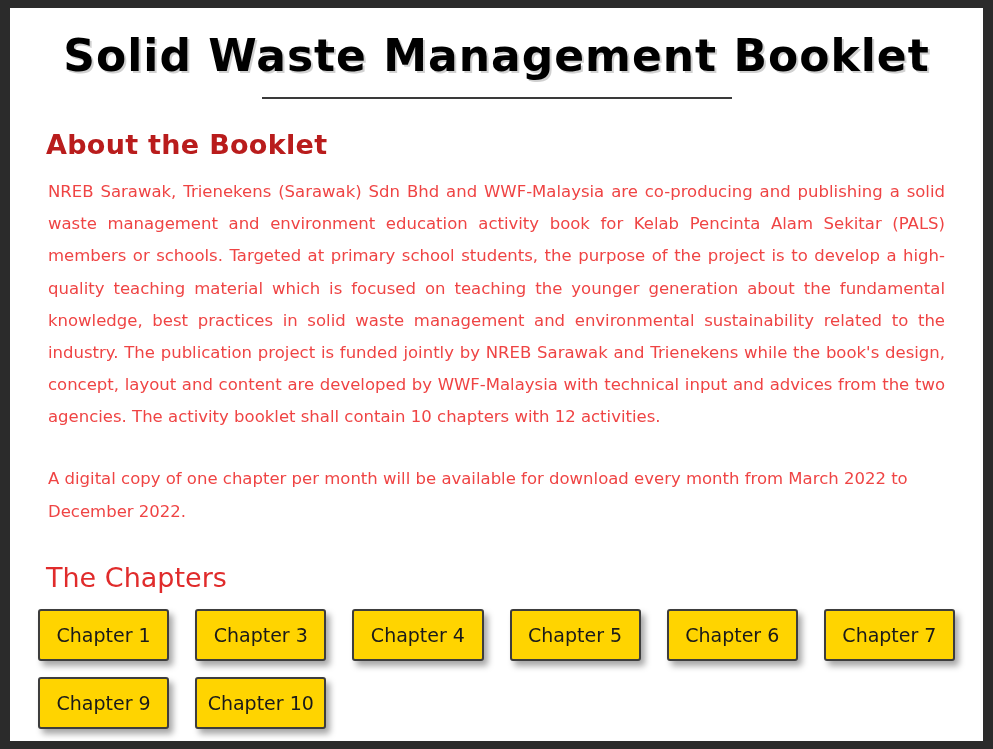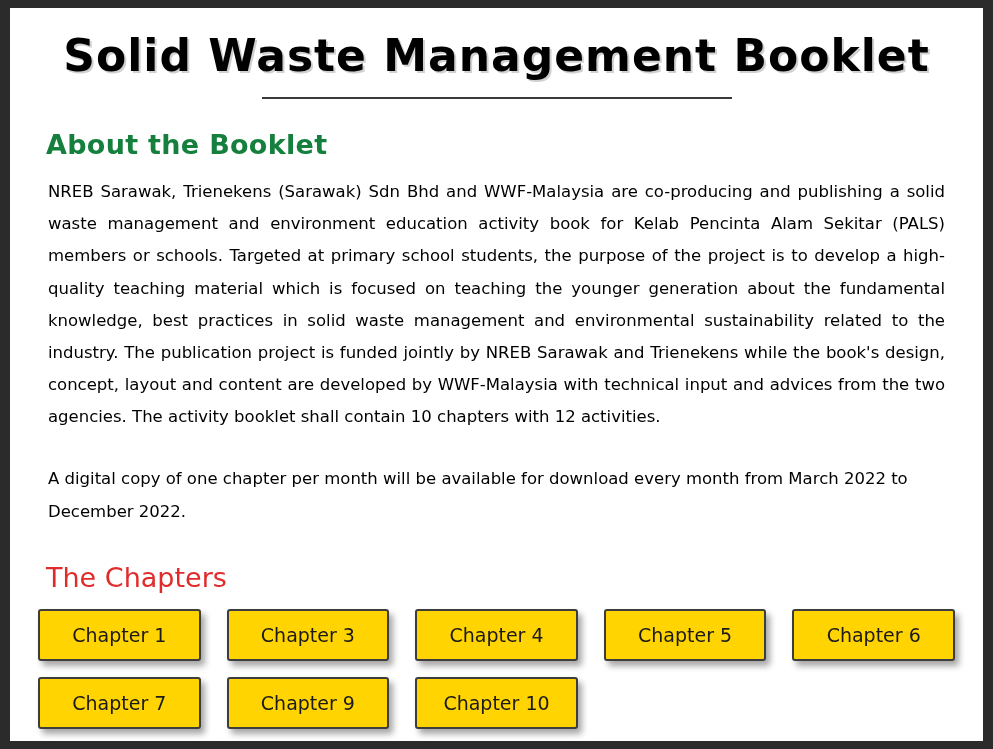--- a/index.html
+++ b/index.html
@@ -33,47 +33,47 @@
     margin: 22px 0 0 0;
     text-shadow: 2px 2px 0 rgba(120,120,120,0.35);
   }
   .title-rule {
     width: 470px;
     height: 2px;
     background: #3a3a3a;
     margin: 16px auto 0 auto;
   }
   .section-heading {
-    color: #15803d;
+    color: #b91c1c;
     font-size: 27px;
     font-weight: bold;
     margin: 30px 0 0 36px;
     letter-spacing: 0.3px;
   }
   .body-text {
-    color: #000000;
+    color: #ef4444;
     font-size: 16.5px;
     line-height: 1.95;
     margin: 16px 38px 0 38px;
     text-align: justify;
     text-justify: inter-word;
   }
   .body-text.second {
     margin-top: 30px;
     text-align: left;
   }
   .chapters-heading {
     color: #e02b2b;
     font-size: 27px;
     font-weight: normal;
     margin: 34px 0 0 36px;
   }
   .chapter-grid {
     display: grid;
-    grid-template-columns: repeat(5, 1fr);
+    grid-template-columns: repeat(6, 1fr);
     gap: 16px 26px;
     margin: 16px 28px 0 28px;
   }
   .chapter-btn {
     background: #ffd400;
     border: 2px solid #3d3d3d;
     border-radius: 3px;
     height: 48px;
     display: flex;
     align-items: center;

